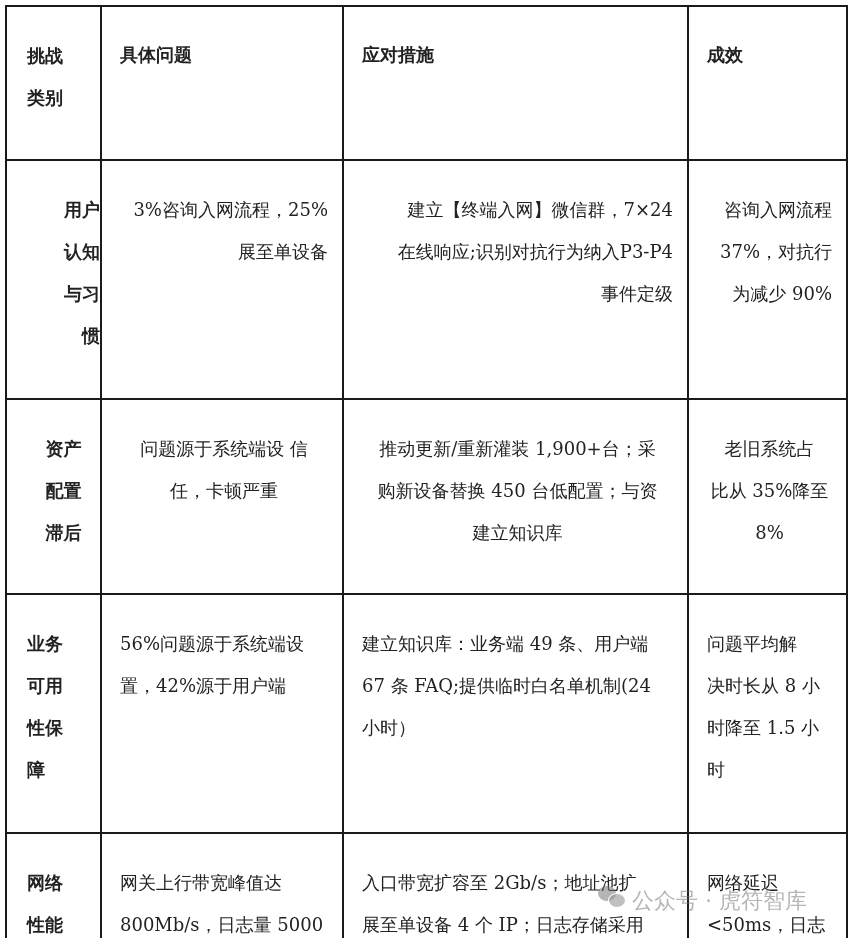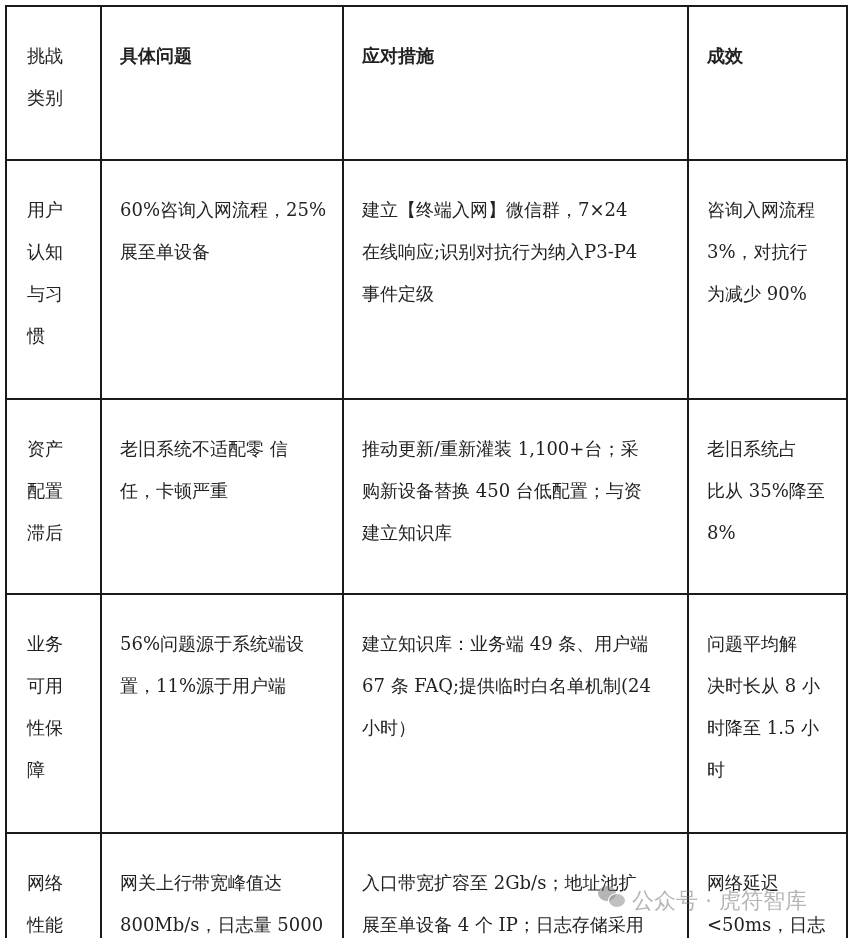--- a/index.html
+++ b/index.html
@@ -1,28 +1,28 @@
 <!DOCTYPE html>
 <html><head>
 <meta charset="utf-8">
 <style>
   html, body { margin: 0; padding: 0; background: #ffffff; }
   body { width: 852px; height: 938px; position: relative; overflow: hidden;
          font-family: "DejaVu Serif", "Liberation Serif", serif; color: #222; }
   .tbl { position: absolute; left: 5px; top: 5px; width: 843px; border-collapse: collapse; table-layout: fixed; }
   .tbl td { border: 2px solid #1a1a1a; vertical-align: top; padding: 0; font-size: 18px; line-height: 42px; }
   .c1 { width: 95px; } .c2 { width: 242px; } .c3 { width: 345px; } .c4 { width: 159px; }
-  .cat { padding: 28px 0 0 20px !important; font-weight: normal; font-family: "DejaVu Sans", "Liberation Sans", sans-serif; font-size: 18px; }
+  .cat { padding: 28px 0 0 20px !important; font-weight: bold; font-family: "DejaVu Sans", "Liberation Sans", sans-serif; font-size: 18px; }
   .cell { padding: 28px 14px 0 18px !important; }
   .r0 td { height: 124px; }
-  .r1 td { height: 209px; }
-  .r2 td { height: 165px; }
+  .r1 td { height: 209px; text-align: right; }
+  .r2 td { height: 165px; text-align: center; }
   .r3 td { height: 209px; }
   .r4 td { height: 210px; }
-  .hdr { font-family: Liberation Serif, serif; font-weight: bold; margin-left: 16px; }
+  .hdr { font-family: Liberation Mono, monospace; font-weight: bold; margin-left: 16px; }
   .line { display: block; white-space: nowrap; }
   .wm { position: absolute; left: 598px; top: 886px; font-family: "DejaVu Sans", "Liberation Sans", sans-serif;
         font-size: 22px; color: rgba(120,120,120,0.55); white-space: nowrap; display: flex; align-items: flex-start; gap: 6px; }
   .wm-icon { width: 28px; height: 22px; position: relative; }
   .wm-icon .b1 { position: absolute; left: 0; top: 0; width: 18px; height: 15px; border-radius: 50%; background: rgba(120,120,120,0.55); }
   .wm-icon .b2 { position: absolute; left: 10px; top: 7px; width: 16px; height: 13px; border-radius: 50%; background: rgba(150,150,150,0.6); border: 1px solid #fff; }
 </style>
 </head>
 <body>
 
@@ -51,67 +51,67 @@
   </tr>
 
   <tr class="r1">
     <td class="cat">
       <span class="line">用户</span>
       <span class="line">认知</span>
       <span class="line">与习</span>
       <span class="line">惯</span>
     </td>
     <td class="cell">
-      <span class="line">60%咨询入网流程，25%</span>
+      <span class="line">3%咨询入网流程，25%</span>
       <span class="line">展至单设备</span>
     </td>
     <td class="cell">
       <span class="line">建立【终端入网】微信群，7×24</span>
       <span class="line">在线响应;识别对抗行为纳入P3-P4</span>
       <span class="line">事件定级</span>
     </td>
     <td class="cell">
       <span class="line">咨询入网流程</span>
-      <span class="line">3%，对抗行</span>
+      <span class="line">37%，对抗行</span>
       <span class="line">为减少 90%</span>
     </td>
   </tr>
 
   <tr class="r2">
     <td class="cat">
       <span class="line">资产</span>
       <span class="line">配置</span>
       <span class="line">滞后</span>
     </td>
     <td class="cell">
-      <span class="line">老旧系统不适配零 信</span>
+      <span class="line">问题源于系统端设 信</span>
       <span class="line">任，卡顿严重</span>
     </td>
     <td class="cell">
-      <span class="line">推动更新/重新灌装 1,100+台；采</span>
+      <span class="line">推动更新/重新灌装 1,900+台；采</span>
       <span class="line">购新设备替换 450 台低配置；与资</span>
       <span class="line">建立知识库</span>
     </td>
     <td class="cell">
       <span class="line">老旧系统占</span>
       <span class="line">比从 35%降至</span>
       <span class="line">8%</span>
     </td>
   </tr>
 
   <tr class="r3">
     <td class="cat">
       <span class="line">业务</span>
       <span class="line">可用</span>
       <span class="line">性保</span>
       <span class="line">障</span>
     </td>
     <td class="cell">
       <span class="line">56%问题源于系统端设</span>
-      <span class="line">置，11%源于用户端</span>
+      <span class="line">置，42%源于用户端</span>
     </td>
     <td class="cell">
       <span class="line">建立知识库：业务端 49 条、用户端</span>
       <span class="line">67 条 FAQ;提供临时白名单机制(24</span>
       <span class="line">小时）</span>
     </td>
     <td class="cell">
       <span class="line">问题平均解</span>
       <span class="line">决时长从 8 小</span>
       <span class="line">时降至 1.5 小</span>

